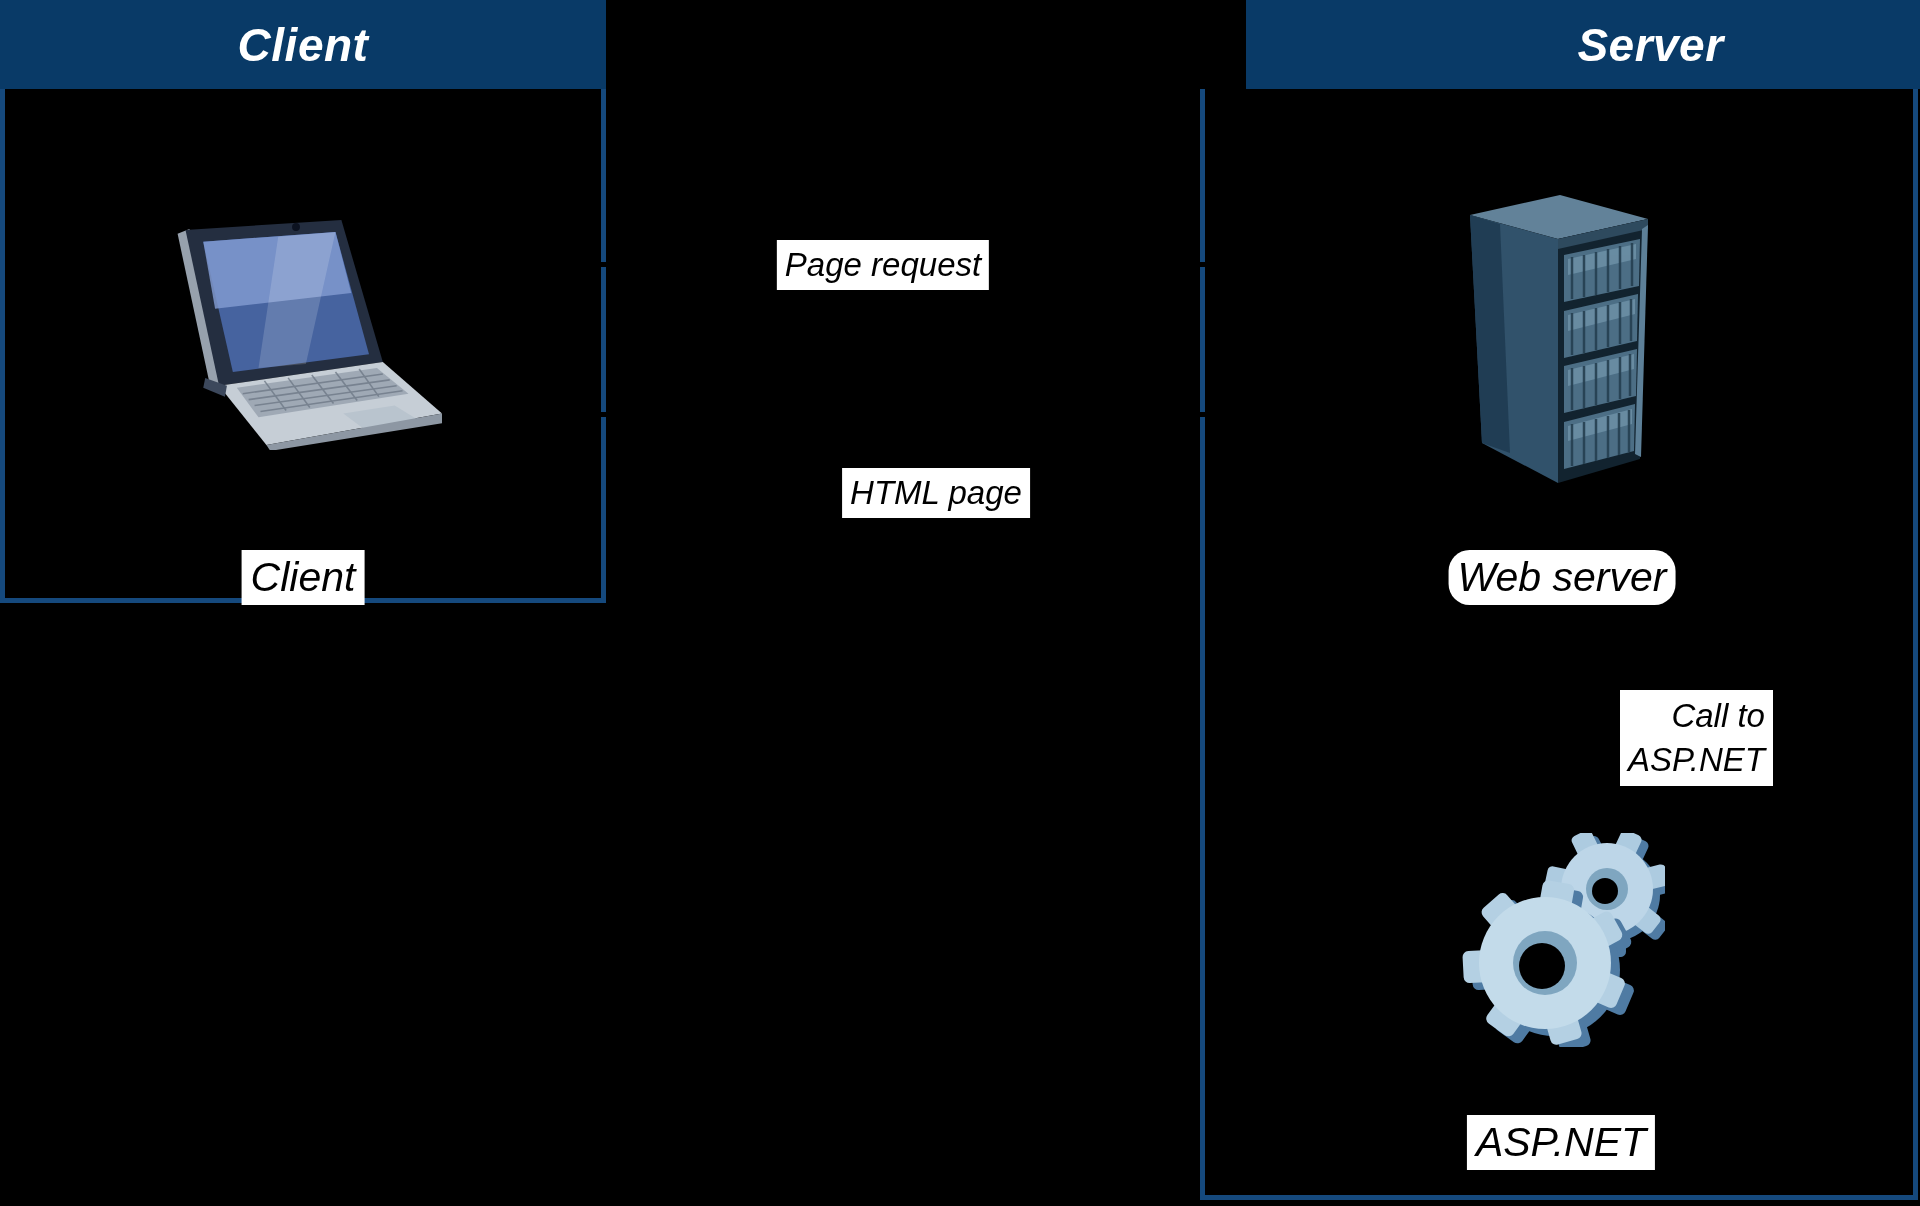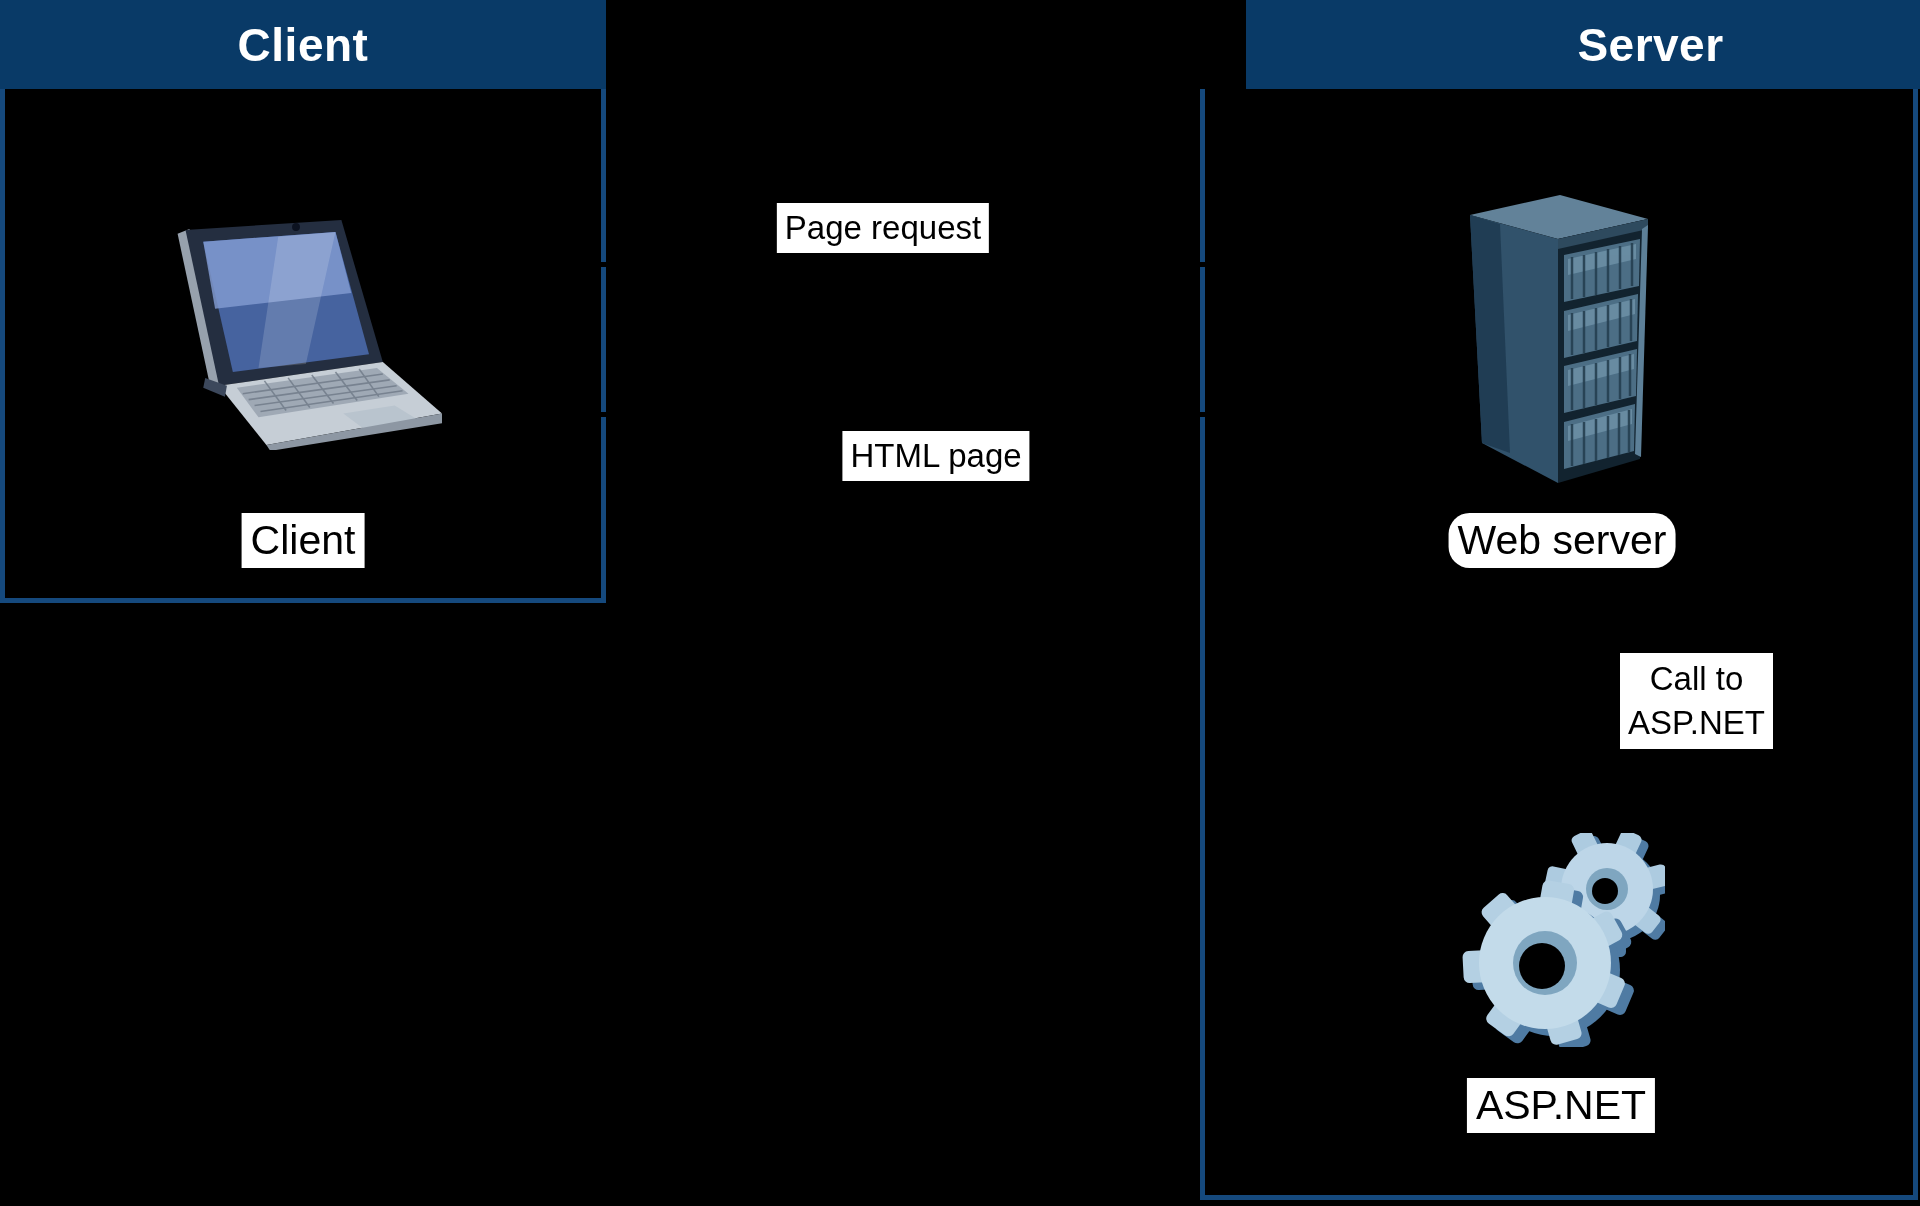--- a/index.html
+++ b/index.html
@@ -4,45 +4,46 @@
 <style>
   :root{
     --header-fill:#093A67; --border:#15497D; --label-bg:#FFFFFF;
     --label-text:#000000; --title-text:#FFFFFF; --bg:#000000;
   }
   html,body{margin:0;padding:0;background:#000;}
   .canvas{
     position:relative;width:1920px;height:1206px;overflow:hidden;
     background:var(--bg,#000);
     font-family:"Liberation Sans","DejaVu Sans",sans-serif;
+    font-style:italic;
   }
   .panel-header{
     position:absolute;top:0;height:89px;background:var(--header-fill,#093A67);
     display:flex;align-items:center;justify-content:center;z-index:1;
   }
   .panel-title{
     color:var(--title-text,#fff);font-size:46px;font-weight:bold;letter-spacing:0.5px;
   }
   .panel-body{
     position:absolute;top:89px;background:transparent;z-index:1;
     border:5px solid var(--border,#15497D);border-top:none;box-sizing:border-box;
   }
   .client-header{left:0;width:606px;}
   .client-body{left:0;width:606px;height:514px;}
   .server-header{left:1246px;width:809px;}
   .server-body{left:1200px;width:718px;height:1111px;}
   .chip{
     position:absolute;background:var(--label-bg,#fff);color:var(--label-text,#000);
-    white-space:nowrap;z-index:4;
+    white-space:nowrap;z-index:4;margin-top:37px;
   }
   .caption{font-size:41px;line-height:55px;padding:0 9px;transform:translateX(-50%);}
   .msg{font-size:33px;line-height:50px;padding:0 8px;transform:translateX(-50%);}
   .two-line{font-size:33px;line-height:44px;padding:4px 8px;}
   .align-right{text-align:right;}
-  .align-left{text-align:center;}
+  .align-left{text-align:right;}
   .arrow-line{position:absolute;background:#000;z-index:3;}
   .arrow-head{position:absolute;width:0;height:0;z-index:3;}
   .head-right{border-top:14px solid transparent;border-bottom:14px solid transparent;border-left:26px solid #000;}
   .head-left{border-top:14px solid transparent;border-bottom:14px solid transparent;border-right:26px solid #000;}
   .head-up{border-left:14px solid transparent;border-right:14px solid transparent;border-bottom:26px solid #000;}
   .head-down{border-left:14px solid transparent;border-right:14px solid transparent;border-top:26px solid #000;}
   .icon{position:absolute;z-index:2;}
 </style>
 </head>
 <body>

